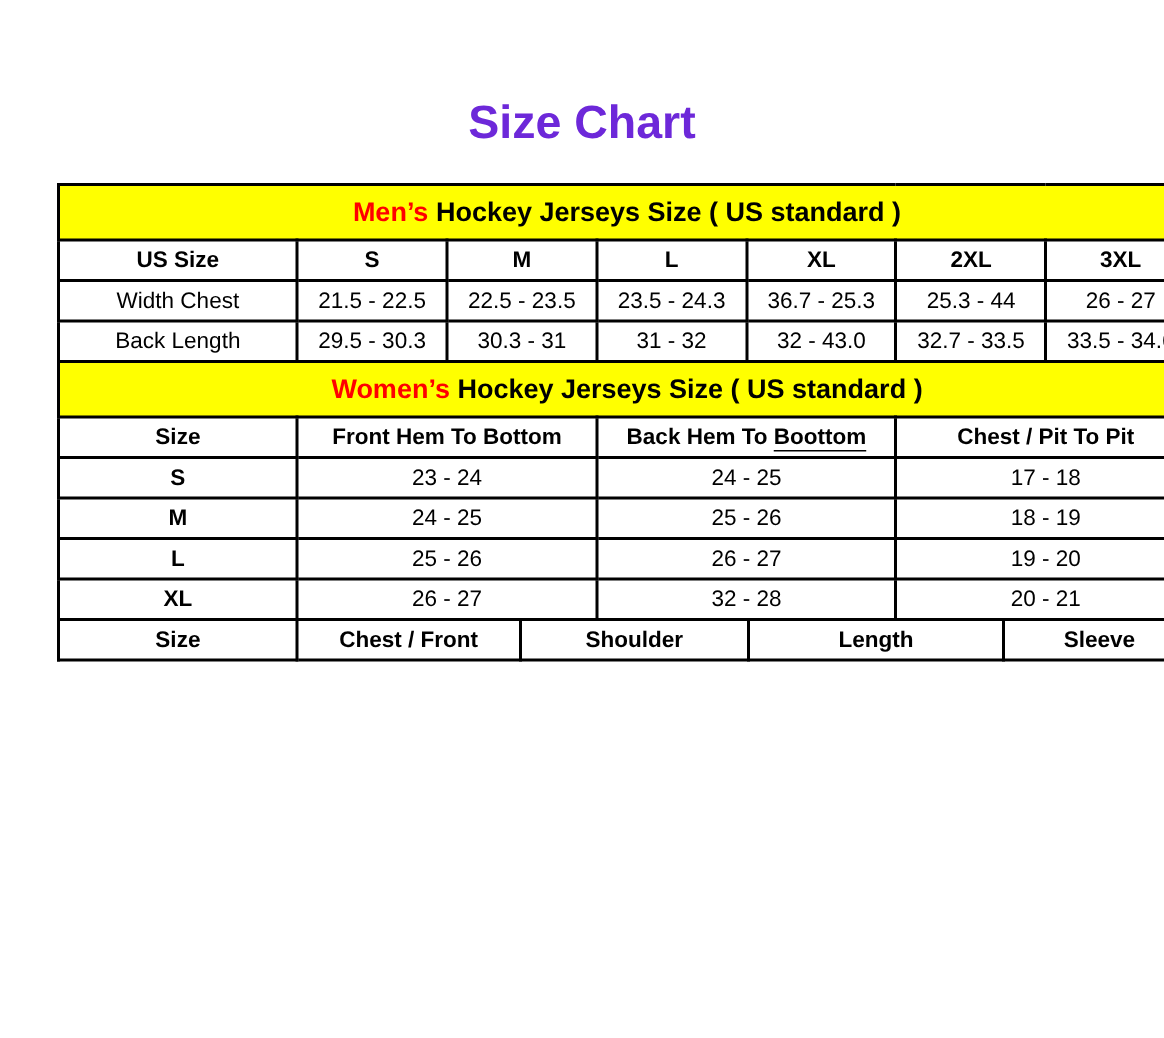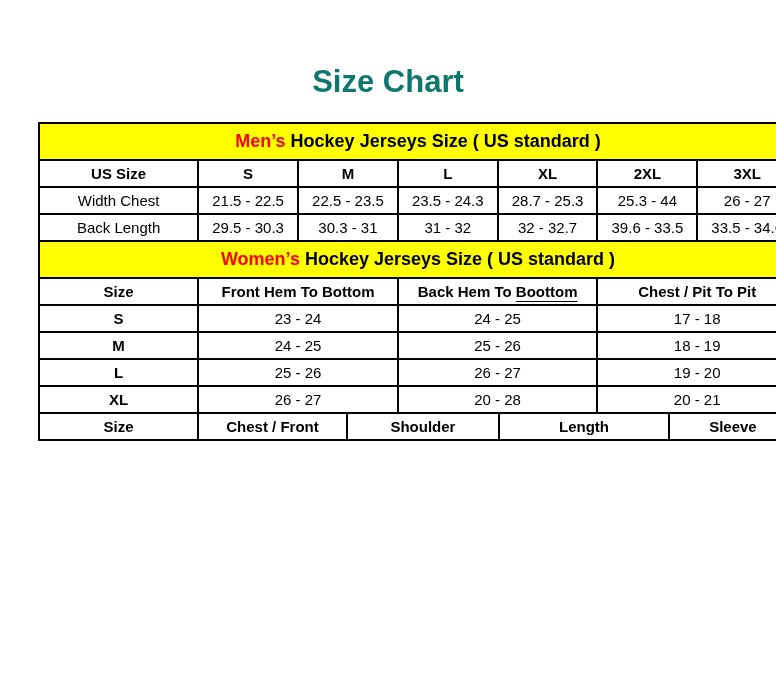--- a/index.html
+++ b/index.html
@@ -10,21 +10,21 @@
     font-family: "Liberation Sans", sans-serif;
     color: #000;
     position: relative;
     overflow: hidden;
   }
   .title {
     position: absolute;
     top: 64px; left: 0; width: 776px;
     margin: 0;
     text-align: center;
-    color: #0f766e;
+    color: #6d28d9;
     font-size: 31px;
     font-weight: bold;
     letter-spacing: 0px;
   }
   .chart {
     position: absolute;
     top: 122px; left: 38px; width: 700px;
   }
   table {
     border-collapse: collapse;
@@ -87,31 +87,31 @@
         <th>L</th>
         <th>XL</th>
         <th>2XL</th>
         <th>3XL</th>
       </tr>
       <tr>
         <td>Width Chest</td>
         <td>21.5 - 22.5</td>
         <td>22.5 - 23.5</td>
         <td>23.5 - 24.3</td>
-        <td>28.7 - 25.3</td>
+        <td>36.7 - 25.3</td>
         <td>25.3 - 44</td>
         <td>26 - 27</td>
       </tr>
       <tr>
         <td>Back Length</td>
         <td>29.5 - 30.3</td>
         <td>30.3 - 31</td>
         <td>31 - 32</td>
-        <td>32 - 32.7</td>
-        <td>39.6 - 33.5</td>
+        <td>32 - 43.0</td>
+        <td>32.7 - 33.5</td>
         <td>33.5 - 34.6</td>
       </tr>
     </tbody>
   </table>
 
   <table class="merge">
     <colgroup>
       <col style="width:21%">
         <col style="width:26.34%">
         <col style="width:26.33%">
@@ -141,21 +141,21 @@
       </tr>
       <tr>
         <th>L</th>
         <td>25 - 26</td>
         <td>26 - 27</td>
         <td>19 - 20</td>
       </tr>
       <tr>
         <th>XL</th>
         <td>26 - 27</td>
-        <td>20 - 28</td>
+        <td>32 - 28</td>
         <td>20 - 21</td>
       </tr>
     </tbody>
   </table>
 
   <table class="merge">
     <colgroup>
       <col style="width:21%">
         <col style="width:19.6%">
         <col style="width:20.1%">

